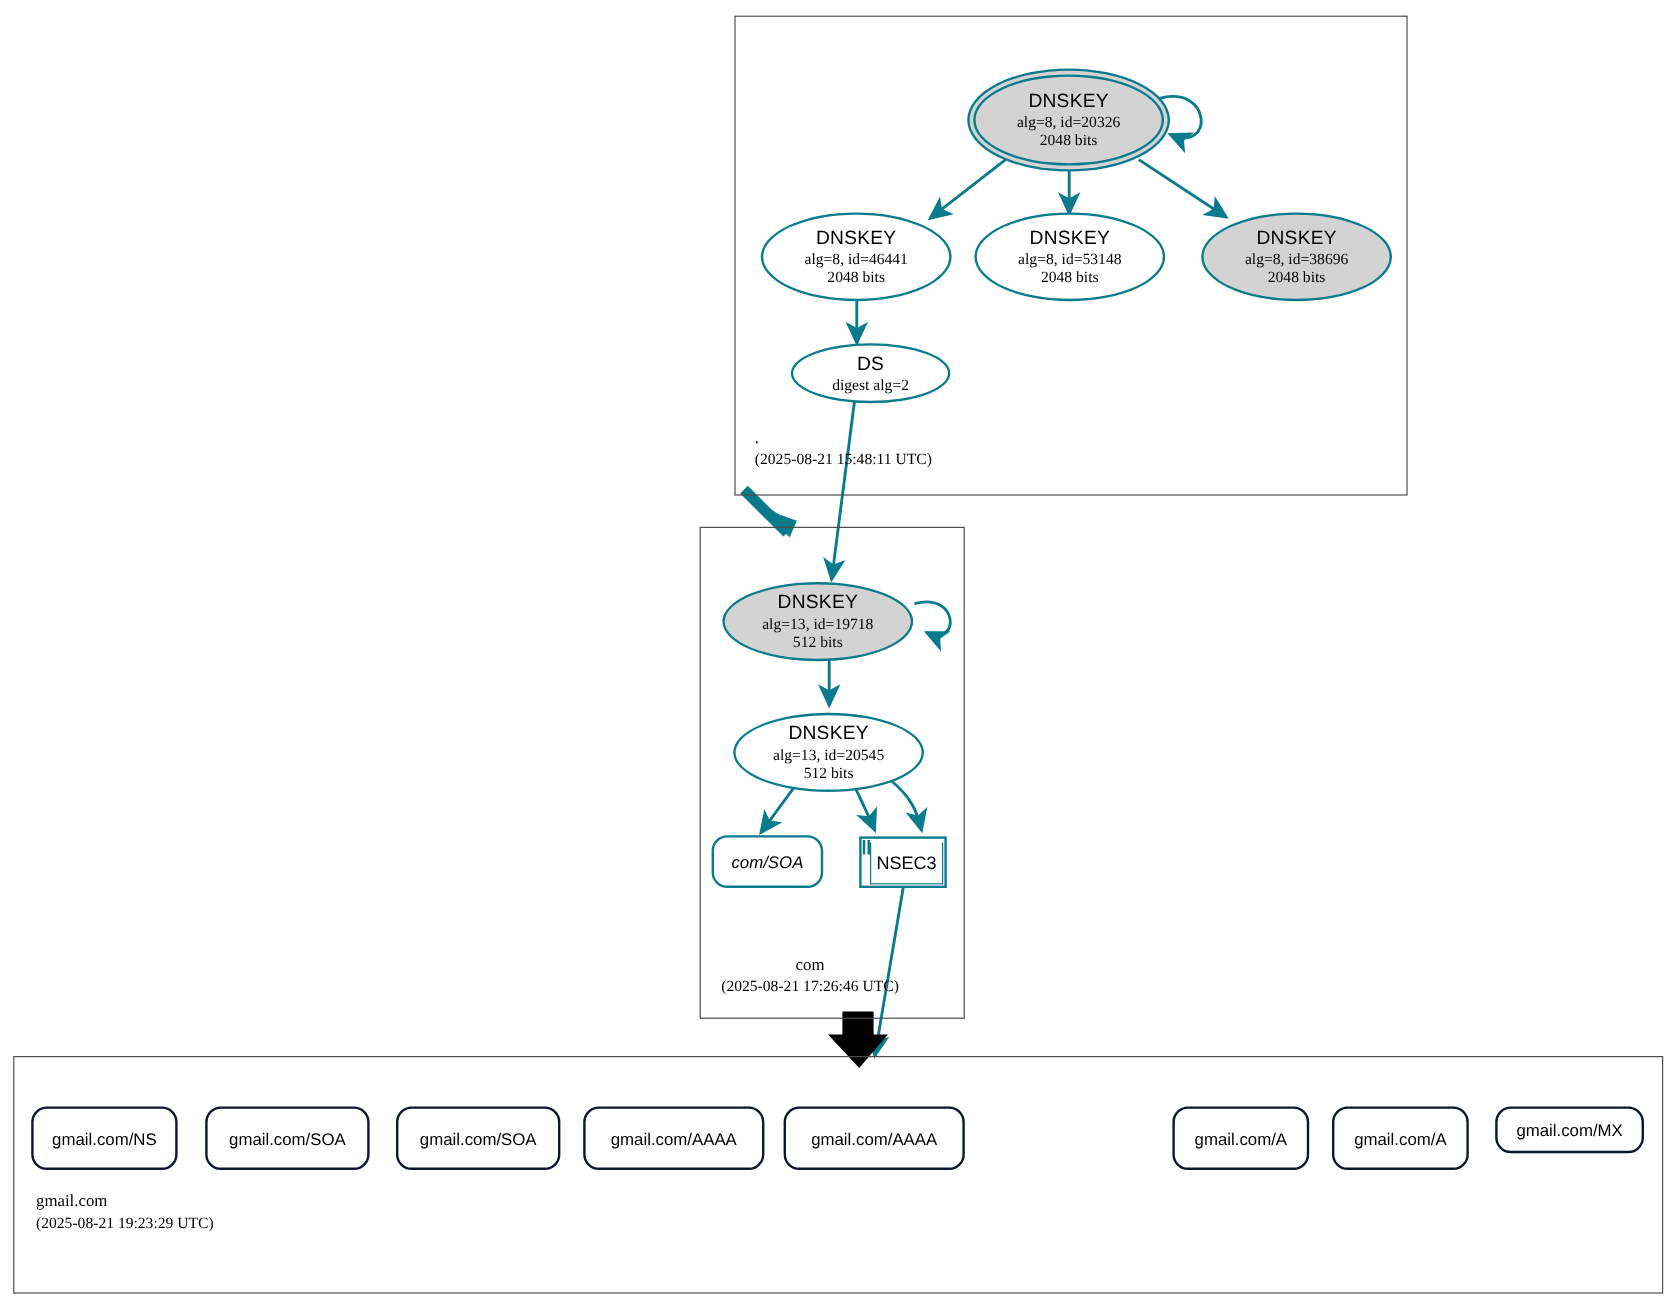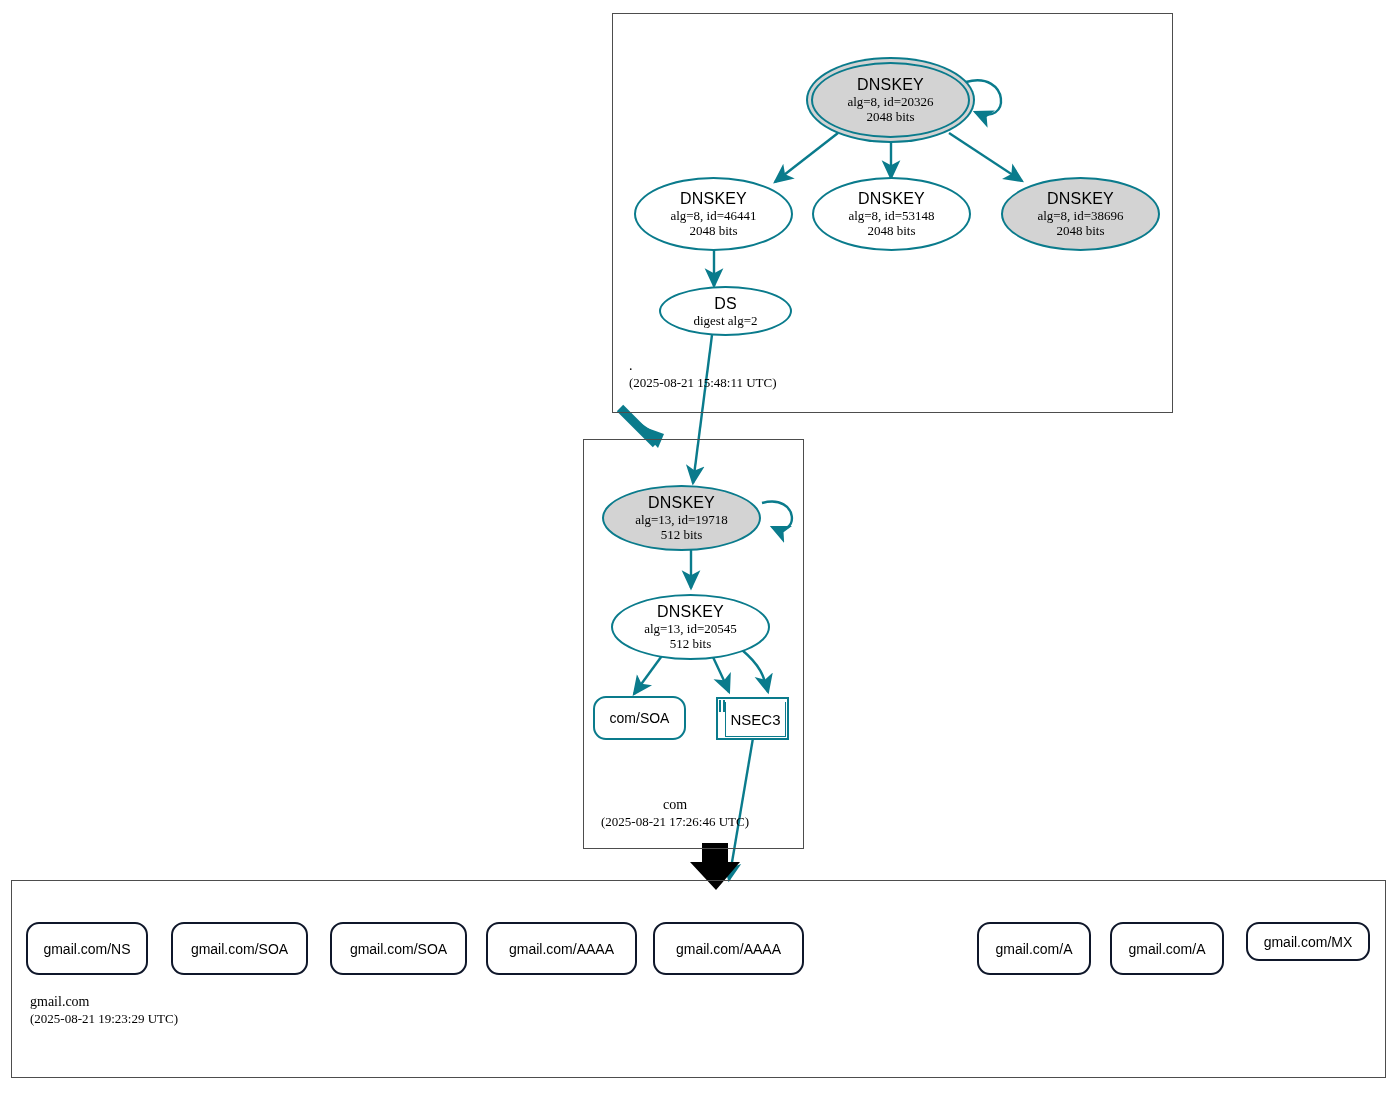--- a/index.html
+++ b/index.html
@@ -235,21 +235,21 @@
     <div class="n-sub">alg=13, id=19718</div>
     <div class="n-sub">512 bits</div>
   </div>
 
   <div class="node ellipse" style="left:611px;top:594px;width:159px;height:66px;">
     <div class="n-title">DNSKEY</div>
     <div class="n-sub">alg=13, id=20545</div>
     <div class="n-sub">512 bits</div>
   </div>
 
-  <div class="rrset teal" style="left:593px;top:696px;width:93px;height:44px;">
+  <div class="rrset teal" style="left:593px;top:696px;width:93px;height:44px;font-style:italic;">
     <span>com/SOA</span>
   </div>
 
   <div class="nsec3" style="left:716px;top:697px;width:73px;height:43px;">
     <div class="cells">
       <div class="cell"></div>
       <div class="cell"></div>
     </div>
     <div class="lbl">NSEC3</div>
   </div>

